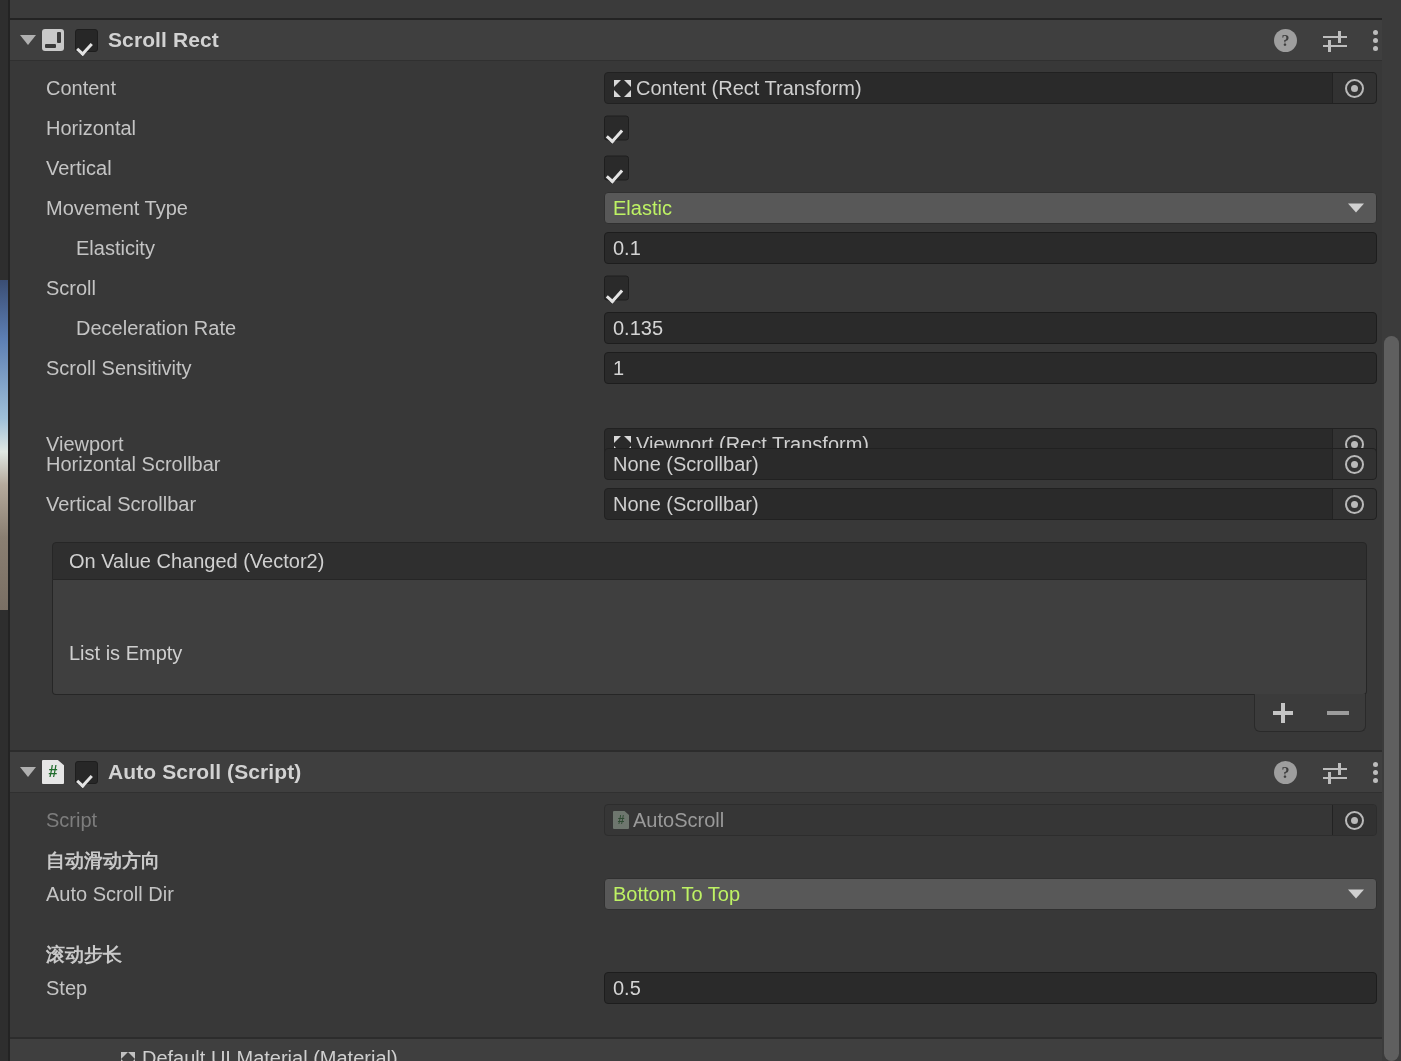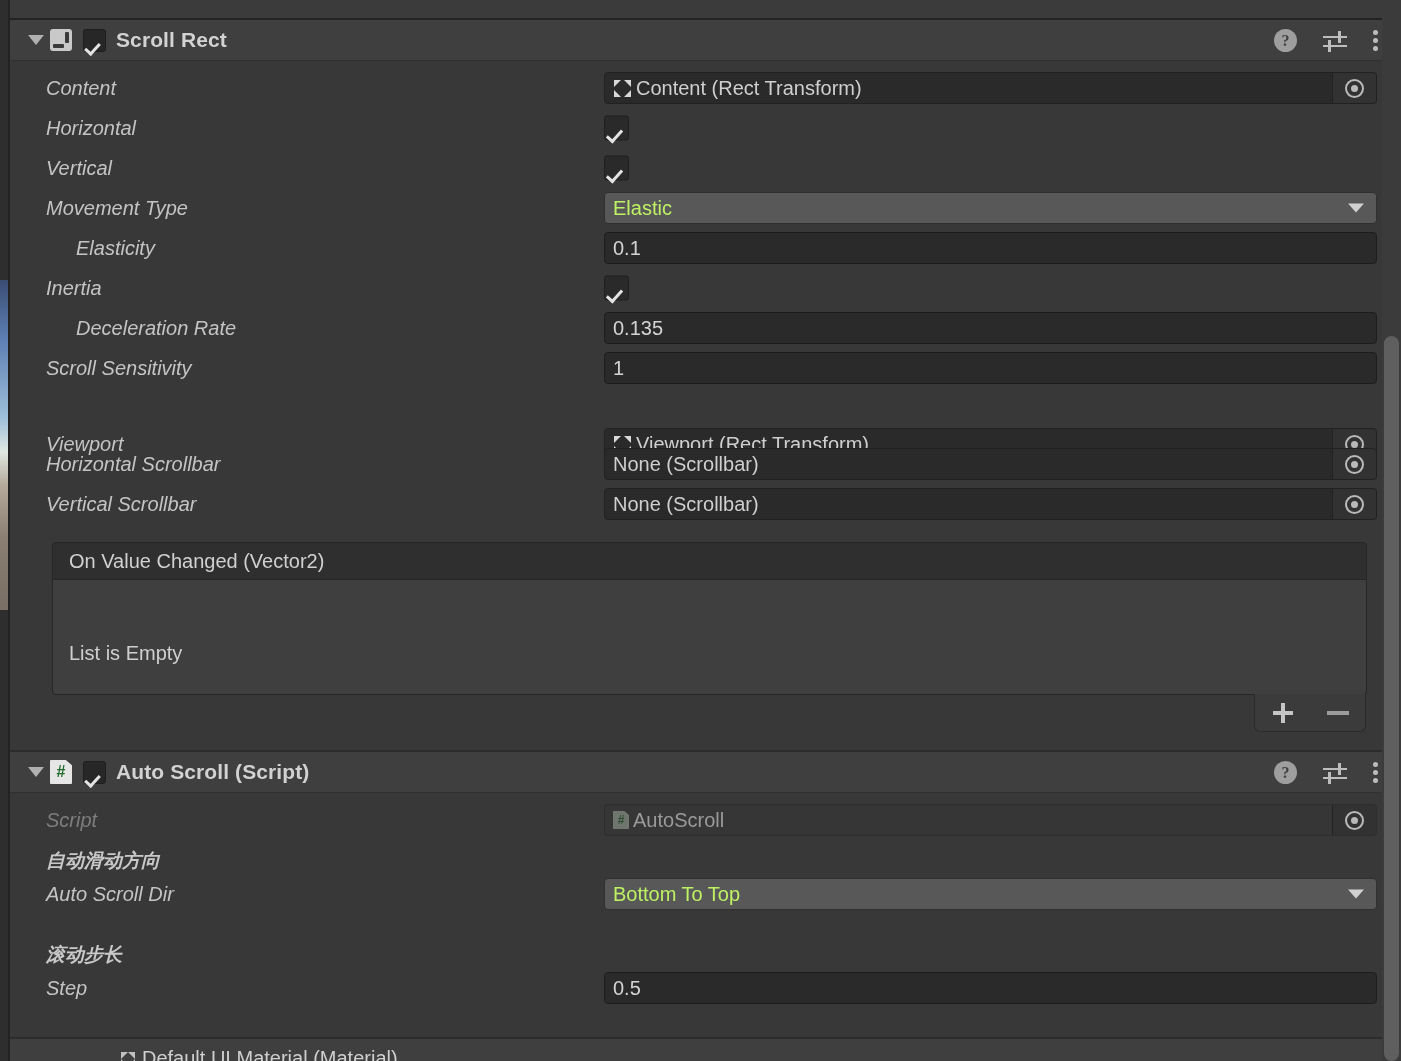--- a/index.html
+++ b/index.html
@@ -16,21 +16,21 @@
   .edge-sep { position: absolute; left: 8px; top: 0; width: 2px; height: 1061px; background: #232323; }
 
   
   .top-gap { position: absolute; left: 10px; top: 0; right: 0; height: 18px; background: #3b3b3b; }
   .top-gap-line { position: absolute; left: 10px; top: 18px; right: 0; height: 2px; background: #232323; }
 
   
   .component { position: absolute; left: 10px; right: 0; background: #383838; }
   .comp-header {
     position: relative; height: 41px; background: #3f3f3f;
-    display: flex; align-items: center; padding-left: 8px;
+    display: flex; align-items: center; 
     border-bottom: 1px solid #303030;
   }
   .comp-title {
     font-size: 21px; font-weight: bold; color: #d2d2d2;
     letter-spacing: .1px; margin-left: 10px;
   }
 
   
   .foldout {
     width: 0; height: 0; margin-left: 10px; margin-right: 6px;
@@ -94,21 +94,21 @@
   .ic-kebab { width: 6px; height: 22px; position: relative; }
   .ic-kebab i { position: absolute; left: 0; width: 5px; height: 5px; border-radius: 50%; background: #bdbdbd; }
   .ic-kebab i:nth-child(1){ top: 0; }
   .ic-kebab i:nth-child(2){ top: 8px; }
   .ic-kebab i:nth-child(3){ top: 16px; }
 
   
   .row { position: relative; height: 40px; }
   .lbl {
     position: absolute; left: 36px; top: 50%; transform: translateY(-50%);
-    font-size: 20px; color: #c4c4c4; white-space: nowrap; font-style: italic;
+    font-size: 20px; color: #c4c4c4; white-space: nowrap;
   }
   .lbl.indent { left: 66px; }
   .lbl.dim { color: #7d7d7d; }
   .lbl.cn { font-weight: bold; color: #c9c9c9; font-size: 19px; }
 
   .field { position: absolute; left: 594px; right: 24px; top: 50%; transform: translateY(-50%); }
 
   
   .objfield {
     height: 32px; background: #2a2a2a; border: 1px solid #212121;
@@ -281,21 +281,21 @@
     </div>
 
     <div class="row" style="position:absolute;top:208px;left:0;right:0;">
       <div class="lbl indent">Elasticity</div>
       <div class="field">
         <div class="txtfield">0.1</div>
       </div>
     </div>
 
     <div class="row" style="position:absolute;top:248px;left:0;right:0;">
-      <div class="lbl">Inertia</div>
+      <div class="lbl">Scroll</div>
       <div class="field" style="right:auto;width:30px;">
         <div class="rowchk on"></div>
       </div>
     </div>
 
     <div class="row" style="position:absolute;top:288px;left:0;right:0;">
       <div class="lbl indent">Deceleration Rate</div>
       <div class="field">
         <div class="txtfield">0.135</div>
       </div>

